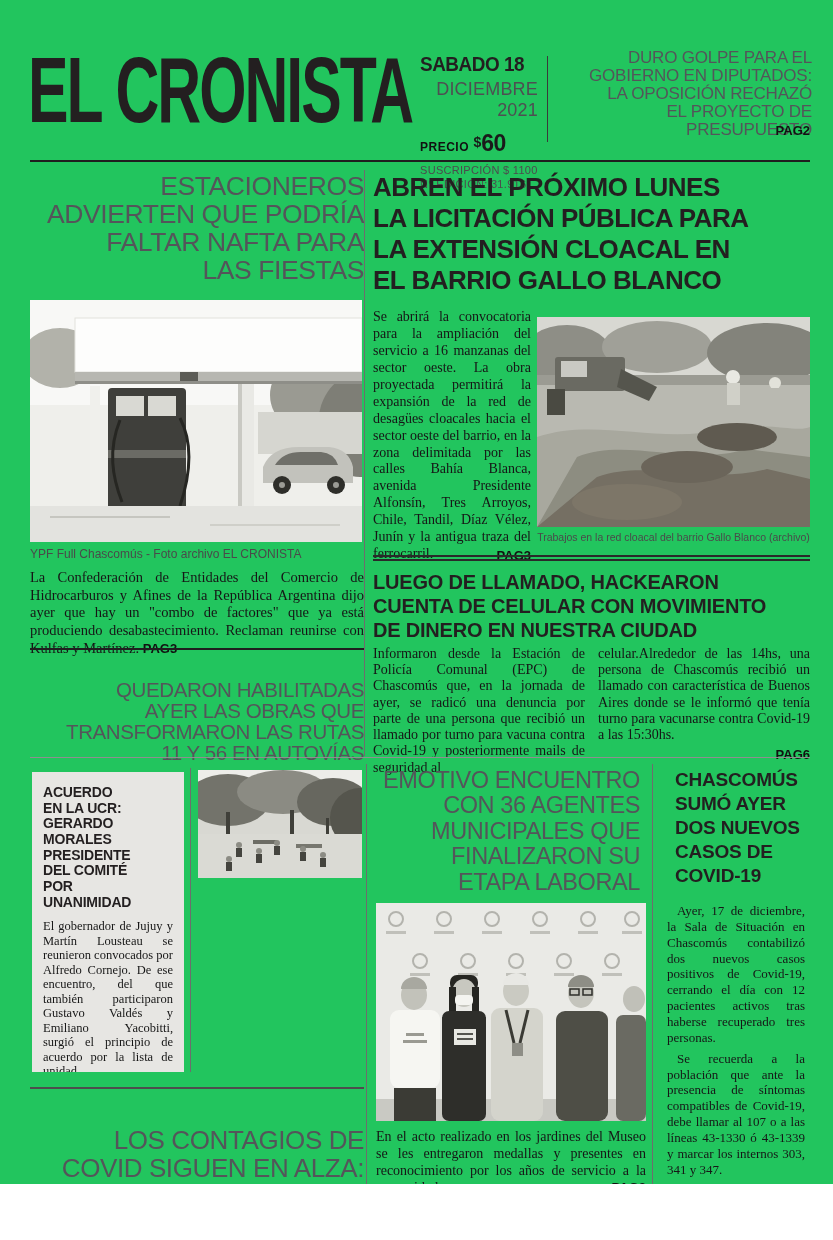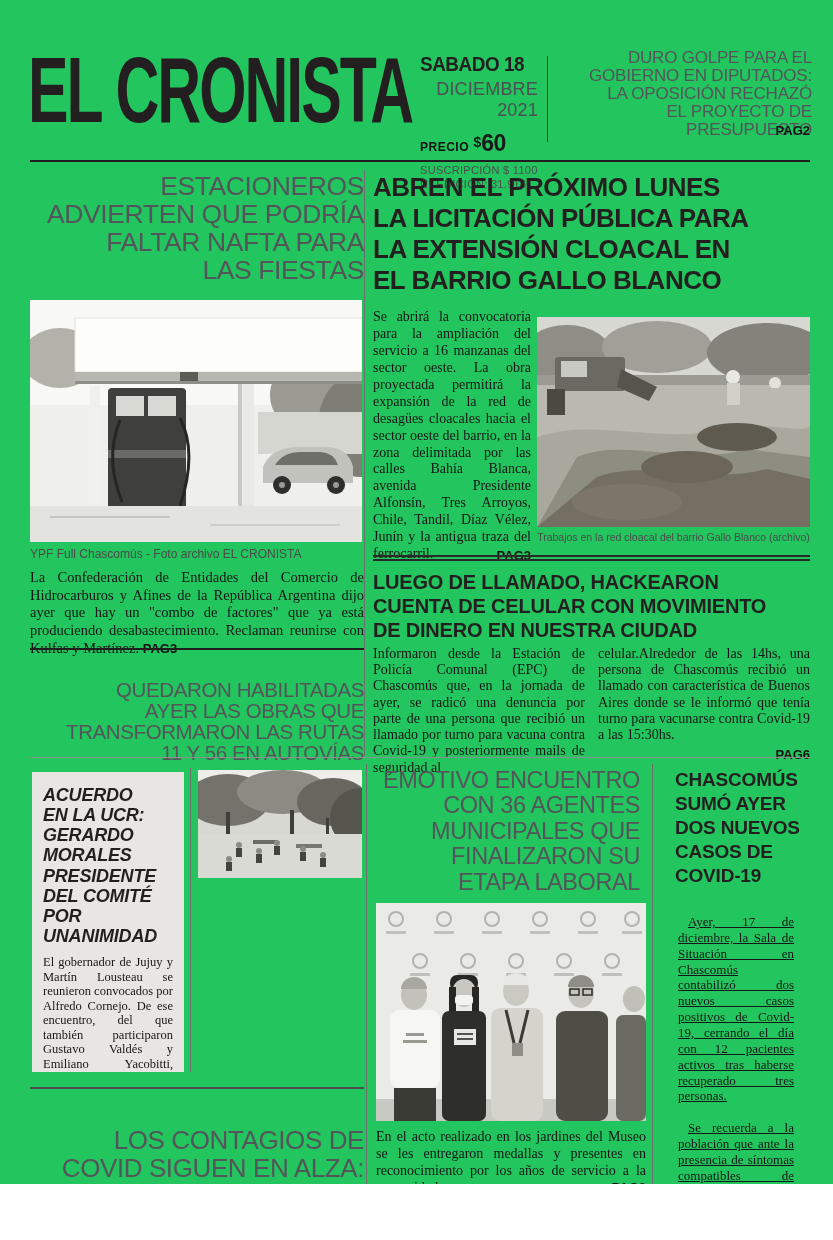--- a/index.html
+++ b/index.html
@@ -2,21 +2,21 @@
 <html><head>
 <meta charset="utf-8">
 <style>
   html,body{margin:0;padding:0;background:#fff;}
   #page{position:relative;width:833px;height:1184px;background:#22c55e;overflow:hidden;
         font-family:"Liberation Sans",sans-serif;color:#1a1a1a;}
   .abs{position:absolute;}
   .hl-light{color:#54555a;white-space:pre-line;font-weight:400;letter-spacing:-0.4px;text-align:right;}
   .hl-bold{color:#231f20;white-space:pre-line;font-weight:800;letter-spacing:-0.2px;}
   .serif{font-family:"Liberation Serif",serif;color:#161616;text-align:justify;}
-  .serif p{margin:16px;text-indent:10px;text-decoration:underline;}
+  .serif p{margin:5px;text-indent:10px;}
   .indent{text-indent:10px;}
   .pag{font-family:"Liberation Sans",sans-serif;font-weight:800;color:#111;font-size:13px;letter-spacing:0;}
   .caption{color:#4a4a4a;}
   .vline{width:1px;background:#6d6d6d;}
   .hline{background:#1f1f1f;}
   .masthead{font-size:92px;line-height:1;font-weight:900;letter-spacing:-3px;white-space:nowrap;
             transform:scaleX(.66);transform-origin:0 50%;display:inline-block;color:#231f20;}
   .day{font-size:21px;font-weight:800;letter-spacing:-0.5px;transform:scaleX(.9);transform-origin:0 50%;display:inline-block;color:#231f20;}
   .month{font-size:18px;color:#4e4f52;letter-spacing:0.2px;margin-top:3px;text-align:right;}
   .price-label{font-size:12px;font-weight:900;color:#111;letter-spacing:0.5px;}
@@ -162,21 +162,21 @@
     <span class="indent">Informaron desde la Estación de Policía Comunal (EPC) de Chascomús que, en la jornada de ayer, se radicó una denuncia por parte de una persona que recibió un llamado por turno para vacuna contra Covid-19 y posteriormente mails de seguridad al</span>
   </div>
   <div class="abs serif" style="left:598px;top:646px;width:212px;font-size:14px;line-height:1.16;">
     <span>celular.Alrededor de las 14hs, una persona de Chascomús recibió un llamado con característica de Buenos Aires donde se le informó que tenía turno para vacunarse contra Covid-19 a las 15:30hs.</span>
     <div class="pag" style="text-align:right;margin-top:4px;">PAG6</div>
   </div>
 
   <div class="abs" style="left:30px;top:757px;width:780px;height:1px;background:#8f8f8f;"></div>
 
   <div class="abs graybox" style="left:32px;top:772px;width:152px;height:300px;box-sizing:border-box;padding:13px 11px 0;overflow:hidden;">
-    <div class="hl-bold" style="font-size:18px;line-height:1.12;font-style:italic;">ACUERDO
+    <div class="hl-bold" style="font-size:14px;line-height:1.12;">ACUERDO
 EN LA UCR:
 GERARDO
 MORALES
 PRESIDENTE
 DEL COMITÉ
 POR
 UNANIMIDAD</div>
     <div class="serif" style="font-size:12.5px;line-height:1.16;margin-top:9px;">
       <span class="indent">El gobernador de Jujuy y Martín Lousteau se reunieron convocados por Alfredo Cornejo. De ese encuentro, del que también participaron Gustavo Valdés y Emiliano Yacobitti, surgió el principio de acuerdo por la lista de unidad.</span>
       

